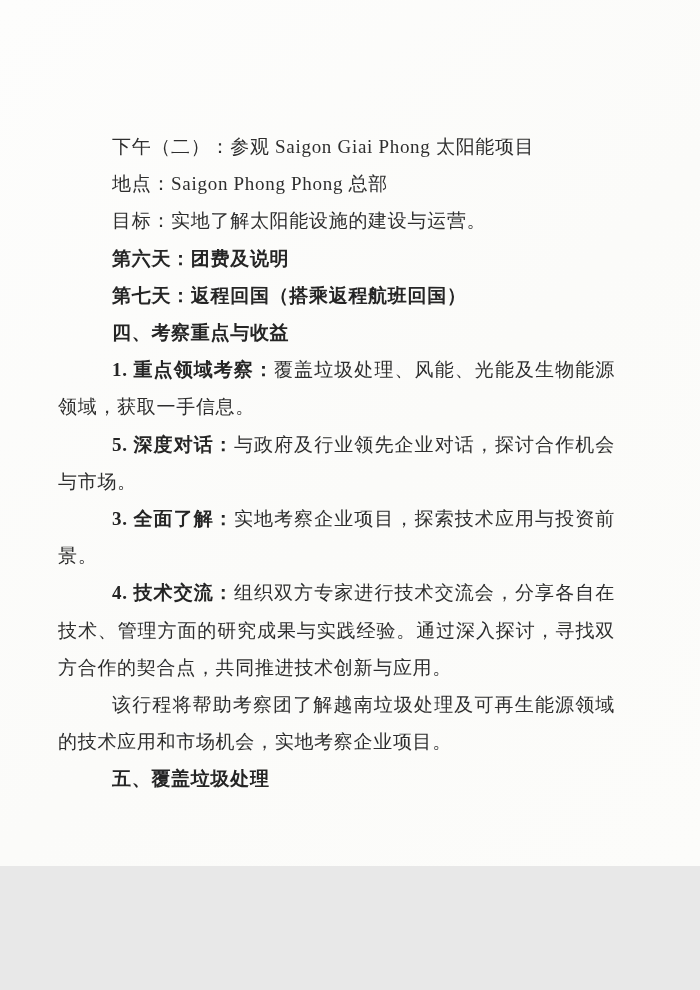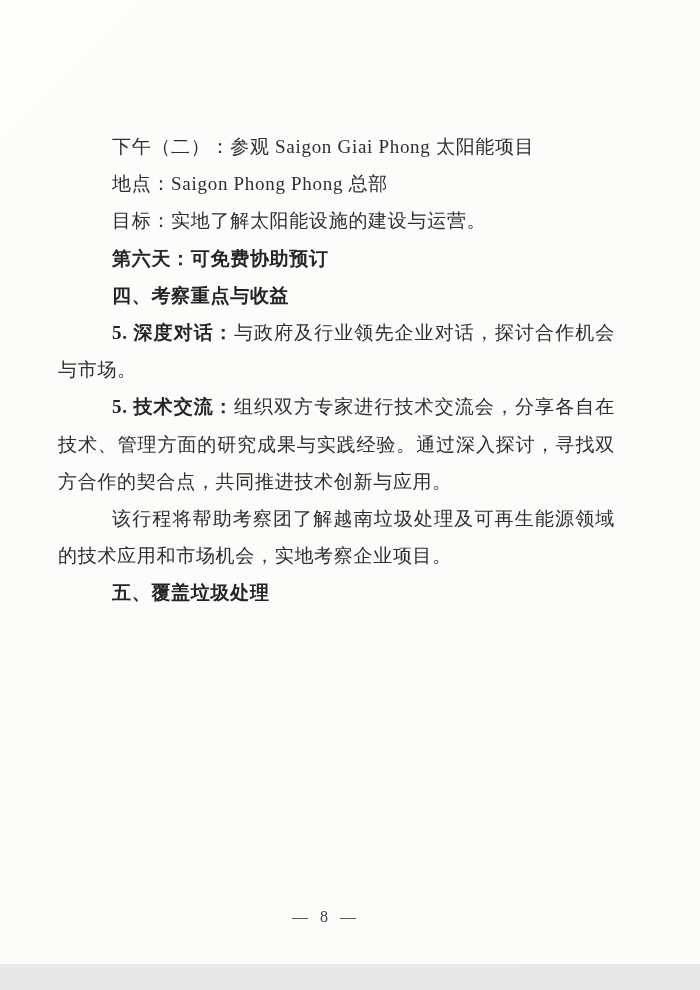--- a/index.html
+++ b/index.html
@@ -3,21 +3,21 @@
 <meta charset="utf-8">
 <style>
   html, body {
     margin: 0;
     padding: 0;
     background: #e8e8e8;
   }
   .doc-page {
     position: relative;
     width: 700px;
-    height: 964px;
+    height: 866px;
     margin: 0 auto;
     background: linear-gradient(135deg, #fdfdfc 0%, #fbfbf9 55%, #fcfcfa 100%);
     overflow: hidden;
     font-family: "Liberation Serif", "DejaVu Serif", serif;
     color: #2e2e2e;
   }
   .doc-body {
     position: absolute;
     left: 58px;
     top: 128px;
@@ -55,30 +55,33 @@
 
   <div class="doc-body">
 
     <p class="para"><span>下午（二）：参观 Saigon Giai Phong 太阳能项目</span></p>
 
     <p class="para"><span>地点：Saigon Phong Phong 总部</span></p>
 
     <p class="para"><span>目标：实地了解太阳能设施的建设与运营。</span></p>
 
 
-    <p class="para"><span class="b">第六天：可免费协助预订</span></p>
+    <p class="para"><span class="b">第六天：团费及说明</span></p>
 
+    <p class="para"><span class="b">第七天：返程回国（搭乘返程航班回国）</span></p>
 
     <p class="para"><span class="b">四、考察重点与收益</span></p>
 
+    <p class="para"><span class="b">1. 重点领域考察：</span><span>覆盖垃圾处理、风能、光能及生物能源领域，获取一手信息。</span></p>
 
     <p class="para"><span class="b">5. 深度对话：</span><span>与政府及行业领先企业对话，探讨合作机会与市场。</span></p>
 
+    <p class="para"><span class="b">3. 全面了解：</span><span>实地考察企业项目，探索技术应用与投资前景。</span></p>
 
-    <p class="para"><span class="b">5. 技术交流：</span><span>组织双方专家进行技术交流会，分享各自在技术、管理方面的研究成果与实践经验。通过深入探讨，寻找双方合作的契合点，共同推进技术创新与应用。</span></p>
+    <p class="para"><span class="b">4. 技术交流：</span><span>组织双方专家进行技术交流会，分享各自在技术、管理方面的研究成果与实践经验。通过深入探讨，寻找双方合作的契合点，共同推进技术创新与应用。</span></p>
 
     <p class="para"><span>该行程将帮助考察团了解越南垃圾处理及可再生能源领域的技术应用和市场机会，实地考察企业项目。</span></p>
 
     <p class="para"><span class="b">五、覆盖垃圾处理</span></p>
 
 
   </div>
 
   <div class="doc-footer">— 8 —</div>
 

